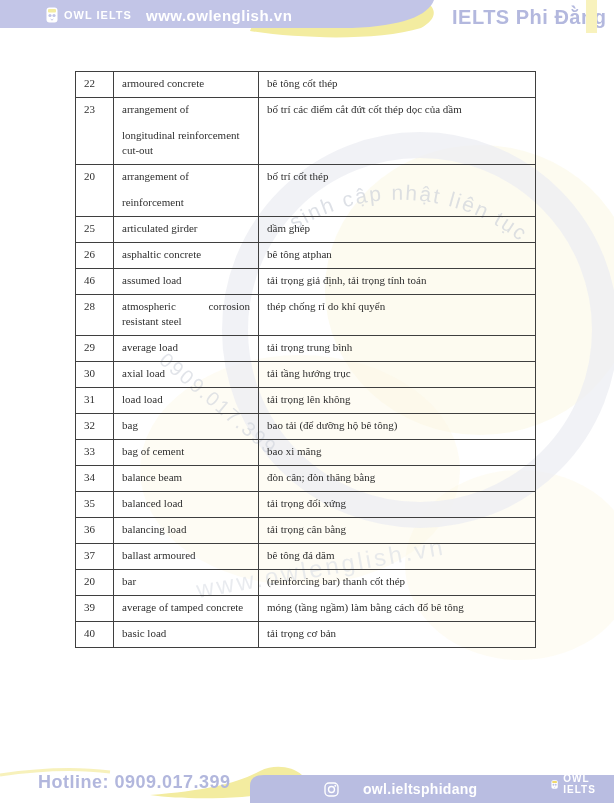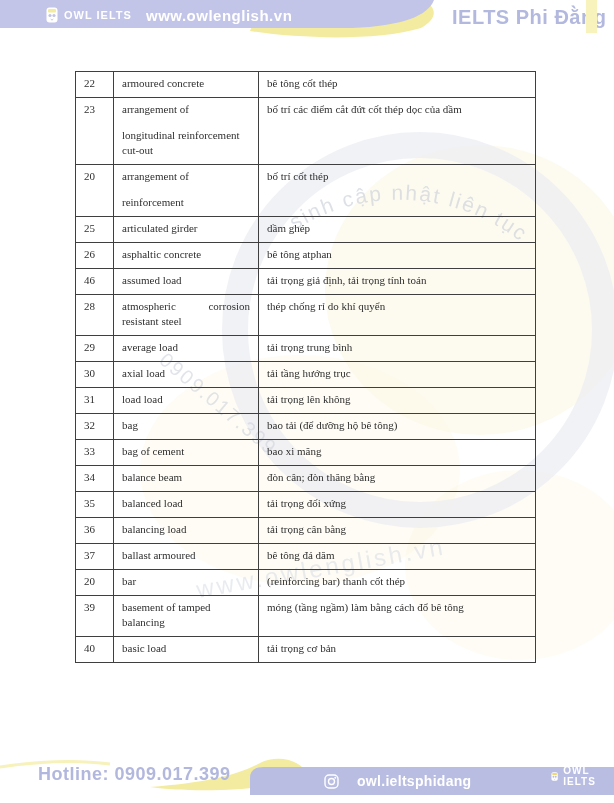--- a/index.html
+++ b/index.html
@@ -26,24 +26,24 @@
     border-collapse:collapse; table-layout:fixed;
     font-family:"Liberation Serif","DejaVu Serif",serif;
     font-size:11px; color:#2f2f2f; z-index:2;
   }
   table.vocab td { border:1px solid #3f3f3f; vertical-align:top; padding:4px 8px 6px 8px; line-height:15px; background:transparent; }
   td.c-num { padding-left:7px; }
   .para + .para { margin-top:11px; }
   td.justify-cell { text-align:justify; }
 
   
-  .footer { position:absolute; bottom:8px; left:0; width:516px; height:50px; }
+  .footer { position:absolute; bottom:0; left:0; width:516px; height:50px; }
   .footer-svg { position:absolute; bottom:0; left:0; }
   .hotline { position:absolute; left:38px; bottom:10px; color:#b2b7dd; font-weight:bold; font-size:18px; letter-spacing:.5px; }
-  .insta-group { position:absolute; left:324px; bottom:6px; display:flex; align-items:center; gap:18px; }
+  .insta-group { position:absolute; left:324px; bottom:6px; display:flex; align-items:center; gap:24px; }
   .insta-text { color:#ffffff; font-weight:bold; font-size:14px; letter-spacing:.3px; }
   .footer-brand-group { position:absolute; left:550px; bottom:8px; display:flex; align-items:center; gap:4px; }
   .footer-brand-text { color:#ffffff; font-weight:bold; font-size:10px; letter-spacing:1px; }
 </style>
 </head>
 <body>
 
 <div class="page">
 
   <div class="watermarks">
@@ -207,21 +207,21 @@
         <tr>
           <td class="c-num">20</td>
           <td>
             <div class="para">bar</div>
           </td>
           <td>(reinforcing bar) thanh cốt thép</td>
         </tr>
         <tr>
           <td class="c-num">39</td>
           <td>
-            <div class="para">basement of tamped balancing</div>
+            <div class="para">average of tamped concrete</div>
           </td>
           <td>móng (tầng ngầm) làm bằng cách đổ bê tông</td>
         </tr>
         <tr>
           <td class="c-num">40</td>
           <td>
             <div class="para">basic load</div>
           </td>
           <td>tải trọng cơ bản</td>
         </tr>

